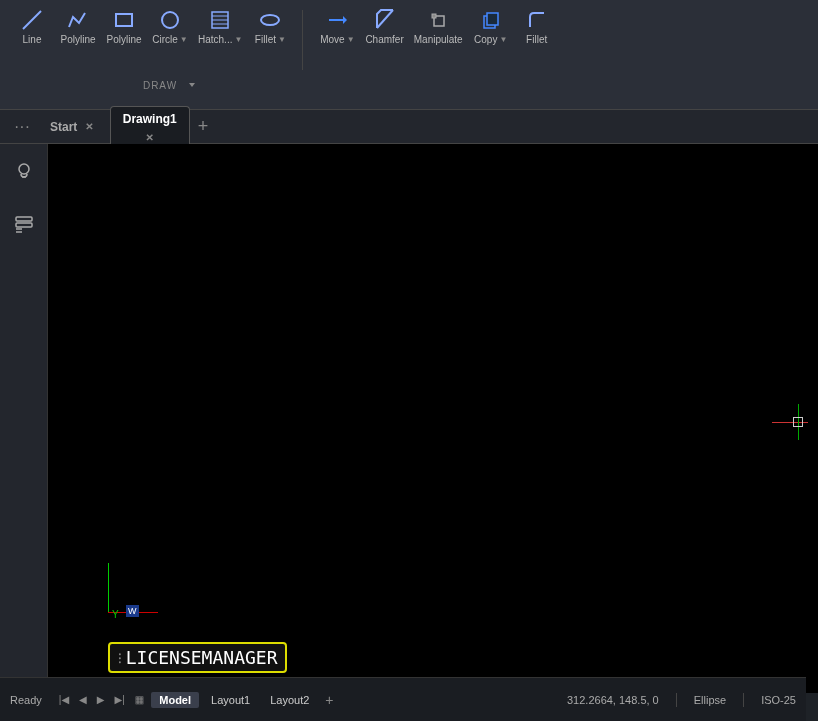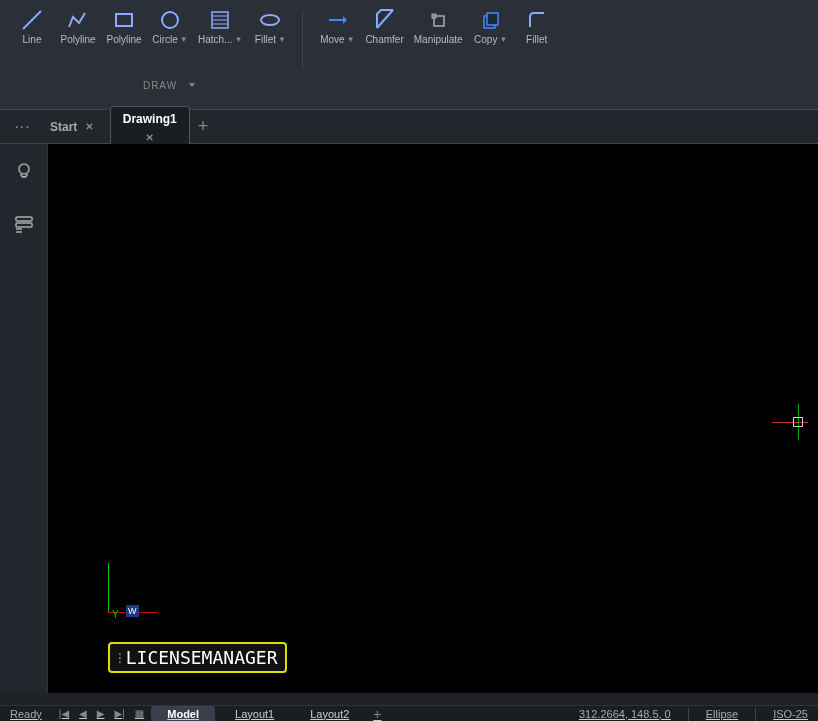--- a/index.html
+++ b/index.html
@@ -252,32 +252,31 @@
       font-size: 14px;
     }
     .command-text {
       color: #fff;
       font-size: 18px;
       font-family: monospace;
     }
 
     
     .status-bar {
-      height: 16px;
+      height: 44px;
       background: #1a1d22;
       border-top: 1px solid #333;
       display: flex;
       align-items: center;
       padding: 0 10px;
       justify-content: space-between;
       position: absolute;
       bottom: 0;
       left: 0;
-      right: 0;
-      text-decoration: underline;
+      right: 12px;
     }
     .status-left {
       display: flex;
       align-items: center;
       gap: 14px;
     }
     .status-ready {
       color: #aaa;
       font-size: 11px;
     }
@@ -288,21 +287,21 @@
     }
     .nav-btn {
       color: #888;
       cursor: pointer;
       font-size: 10px;
       padding: 1px 3px;
     }
     .layout-tab {
       color: #ccc;
       font-size: 11px;
-      padding: 2px 16px;
+      padding: 2px 8px;
       cursor: pointer;
       border-radius: 2px;
     }
     .layout-tab.active {
       background: #3a3f4c;
       color: #fff;
       font-weight: bold;
     }
     .layout-add {
       color: #888;

